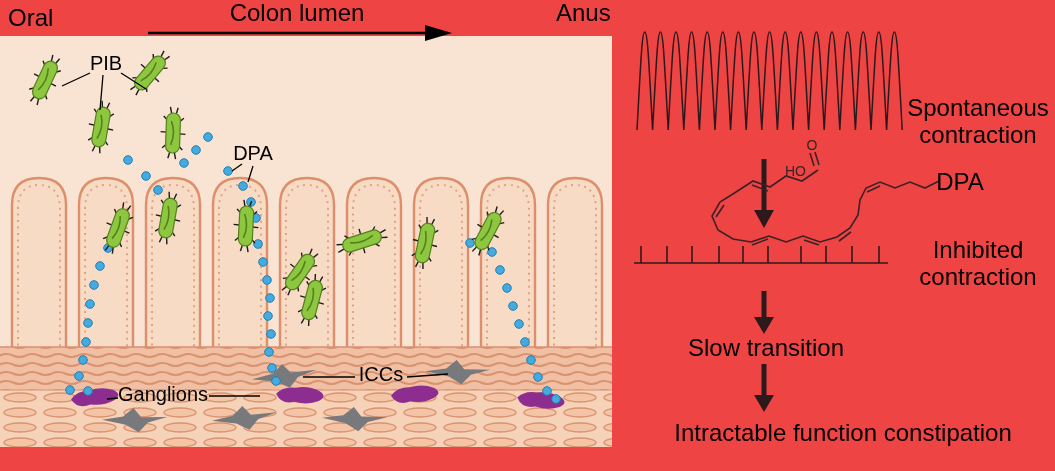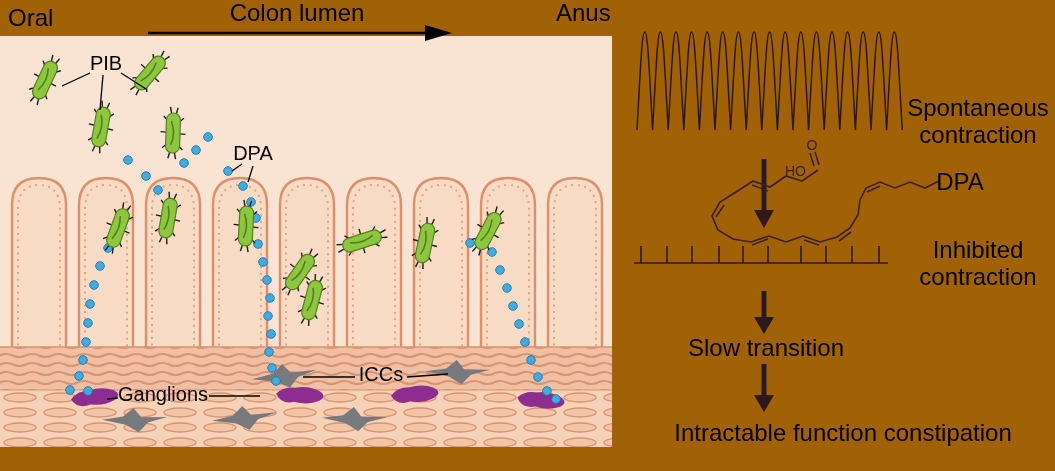--- a/index.html
+++ b/index.html
@@ -1,16 +1,16 @@
 <!DOCTYPE html>
 <html><head>
 <meta charset="utf-8">
 <style>
   html,body{margin:0;padding:0;background:#fff;}
-  .canvas{position:relative;width:1055px;height:471px;background:#a16207;overflow:hidden;
+  .canvas{position:relative;width:1055px;height:471px;background:#ef4444;overflow:hidden;
           font-family:"Liberation Sans","DejaVu Sans",sans-serif;}
   svg{position:absolute;left:0;top:0;}
   text{font-family:"Liberation Sans","DejaVu Sans",sans-serif;fill:#000;}
   .lbl{font-size:24px;}
   .mid{font-size:20px;}
   .chem{font-size:14px;fill:#3a2126;}
   .ptr{stroke:#000;stroke-width:1.3;}
 </style>
 </head>
 <body>

